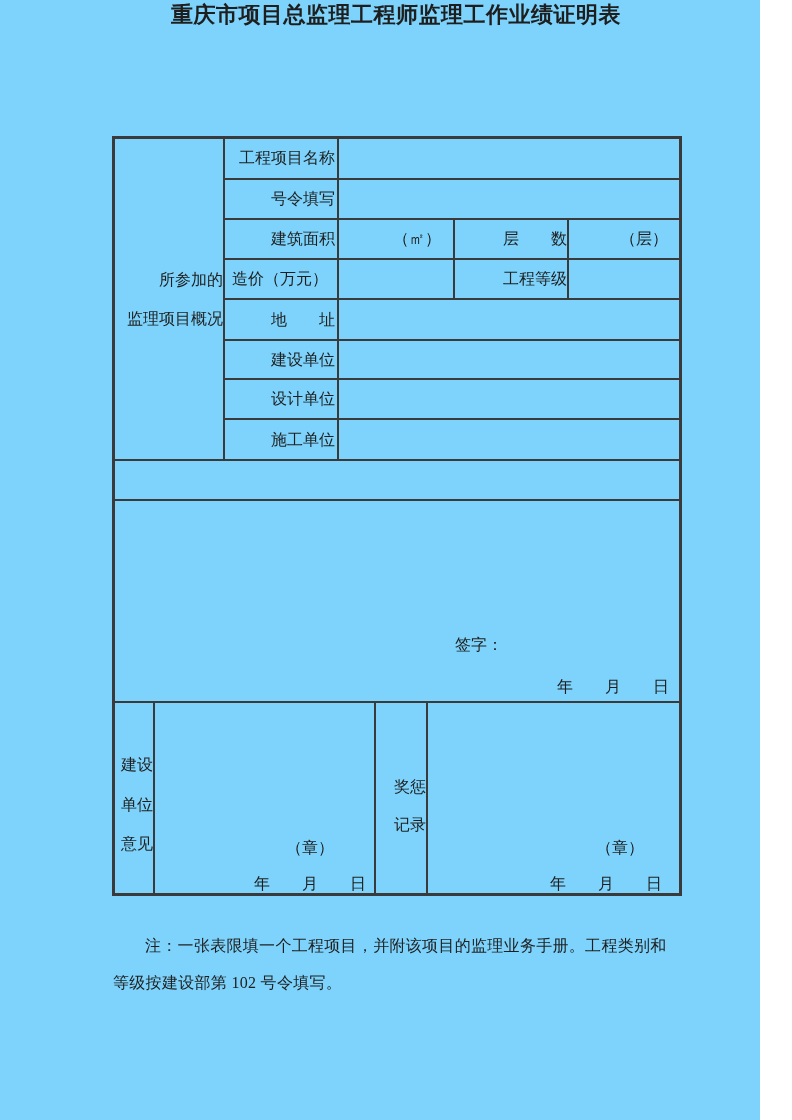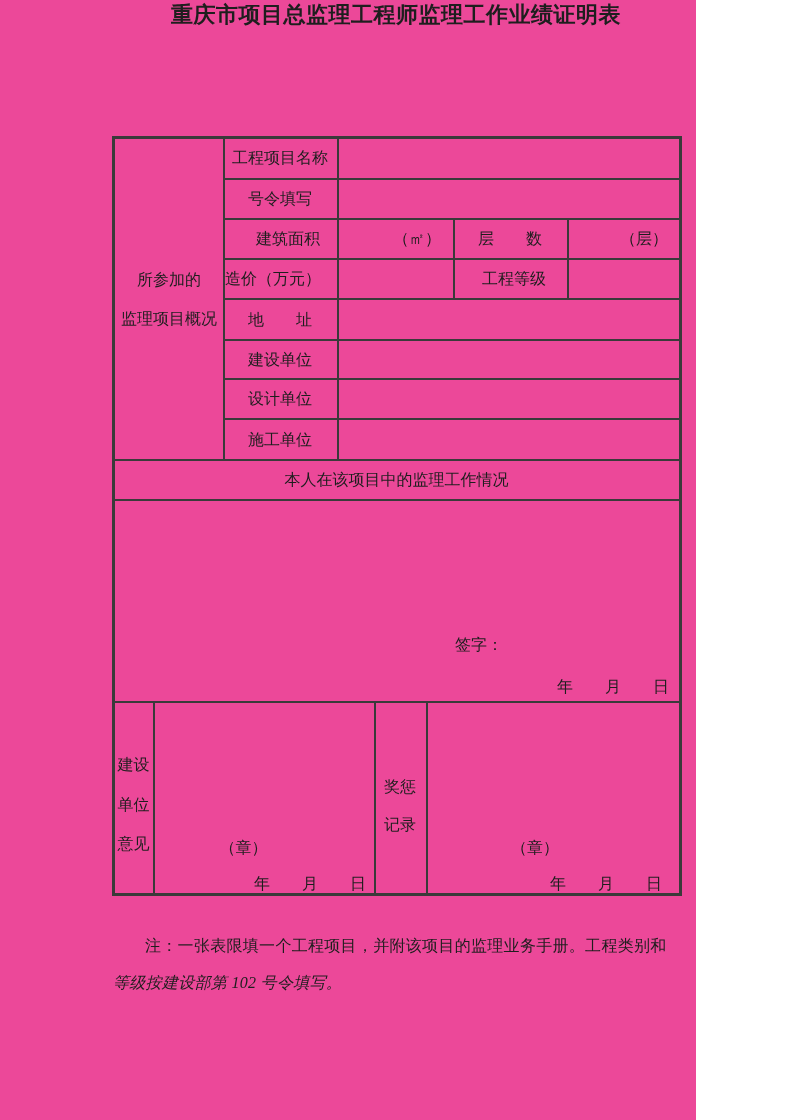--- a/index.html
+++ b/index.html
@@ -1,34 +1,34 @@
 <!DOCTYPE html>
 <html><head>
 <meta charset="utf-8">
 <style>
   * { margin: 0; padding: 0; box-sizing: border-box; }
   html, body { background: #ffffff; }
   .page {
     position: relative;
-    width: 696px;
+    width: 760px;
     height: 1120px;
-    background: #ec4899;
+    background: #7dd3fc;
     font-family: "Liberation Serif", "DejaVu Serif", serif;
     color: #1e1e1e;
     overflow: hidden;
   }
   .line { position: absolute; background: #3a3a3a; }
   .txt {
     position: absolute;
     font-size: 16px;
     line-height: 20px;
     white-space: pre;
     color: #1e1e1e;
   }
-  .center { text-align: center; }
+  .center { text-align: right; }
   .right { text-align: right; }
   .title {
     position: absolute;
     left: 0; top: 99; width: 792px;
     text-align: center;
     font-size: 22px;
     line-height: 30px;
     font-weight: 700;
     letter-spacing: 0.5px;
     font-family: "Liberation Serif", "DejaVu Serif", serif;
@@ -96,36 +96,35 @@
   <div style="position:absolute; left:339px; top:300px; width:340px; height:39px;"></div>
   <div style="position:absolute; left:339px; top:341px; width:340px; height:37px;"></div>
   <div style="position:absolute; left:339px; top:380px; width:340px; height:38px;"></div>
   <div style="position:absolute; left:339px; top:420px; width:340px; height:39px;"></div>
 
   <div class="txt right" style="left:339px; top:229px; width:102px;">（㎡）</div>
   <div class="txt center" style="left:453px; top:229px; width:114px;">层　　数</div>
   <div class="txt right" style="left:567px; top:229px; width:101px;">（层）</div>
   <div class="txt center" style="left:453px; top:269px; width:114px;padding-left:8px;">工程等级</div>
 
-  <div class="txt center" style="left:113px; top:470px; width:567px;">本人在该项目中的监理工作情况</div>
   <div style="position:absolute; left:115px; top:501px; width:564px; height:200px;"></div>
   <div class="txt" style="left:455px; top:635px;">签字：</div>
   <div class="txt right" style="left:380px; top:677px; width:289px;">年　　月　　日</div>
 
   <div class="txt center" style="left:114px; top:755px; width:39px;">建设</div>
   <div class="txt center" style="left:114px; top:795px; width:39px;">单位</div>
   <div class="txt center" style="left:114px; top:834px; width:39px;">意见</div>
 
   <div style="position:absolute; left:155px; top:703px; width:219px; height:190px;"></div>
   <div class="txt center" style="left:153px; top:838px; width:221px; padding-right:40px;">（章）</div>
   <div class="txt right" style="left:153px; top:874px; width:213px;">年　　月　　日</div>
 
   <div class="txt center" style="left:374px; top:777px; width:52px;">奖惩</div>
   <div class="txt center" style="left:374px; top:815px; width:52px;">记录</div>
 
   <div style="position:absolute; left:428px; top:703px; width:251px; height:190px;"></div>
   <div class="txt center" style="left:426px; top:838px; width:254px; padding-right:36px;">（章）</div>
   <div class="txt right" style="left:426px; top:874px; width:236px;">年　　月　　日</div>
 
   <div class="note-line" style="left:145px; top:919px;">注：一张表限填一个工程项目，并附该项目的监理业务手册。工程类别和</div>
-  <div class="note-line" style="left:113px; top:956px;font-style:italic;">等级按建设部第 102 号令填写。</div>
+  <div class="note-line" style="left:113px; top:956px;">等级按建设部第 102 号令填写。</div>
 
 </div>
 
 </body></html>

